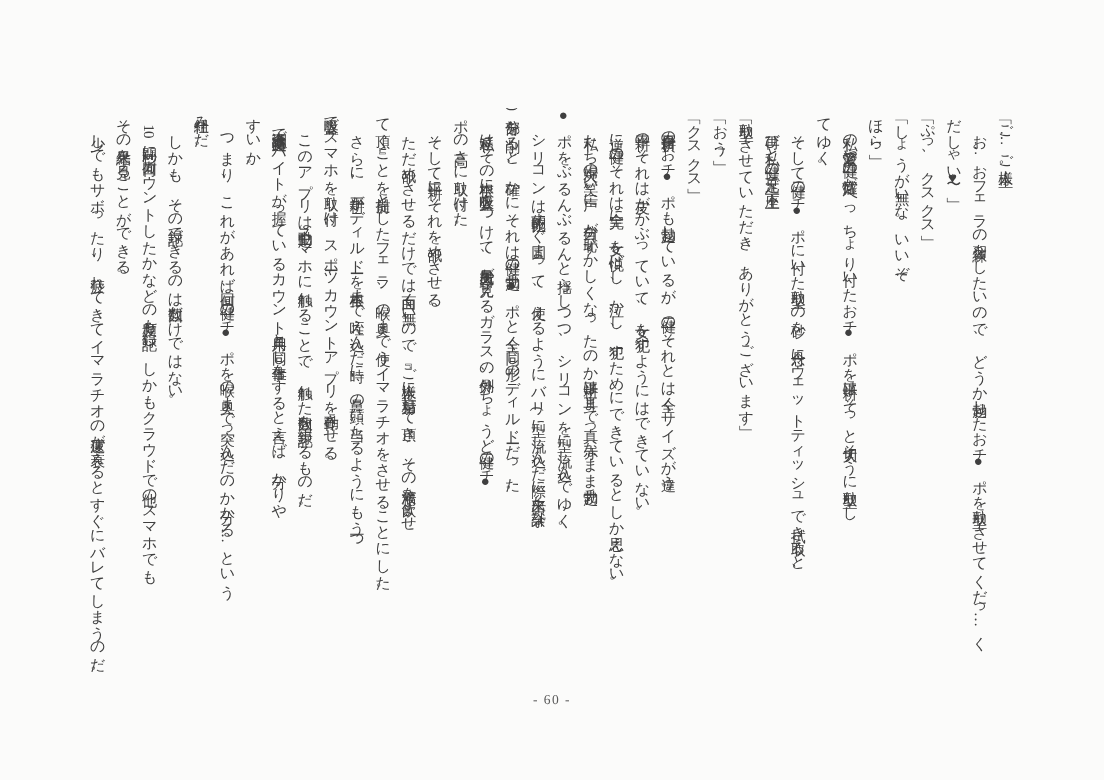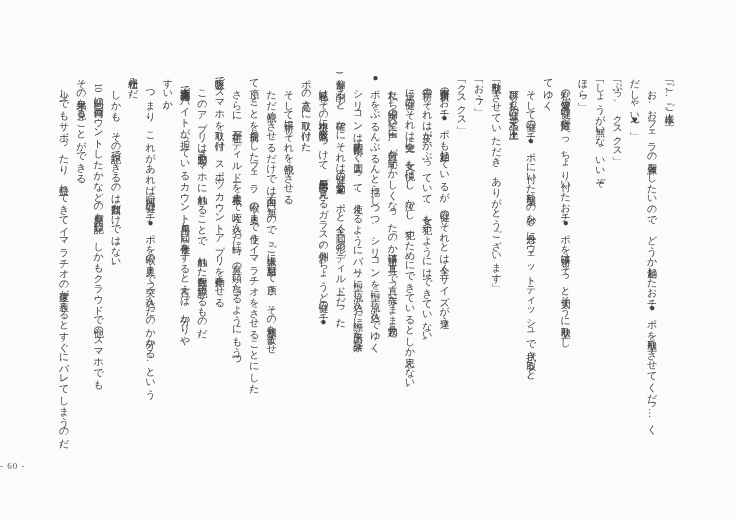--- a/index.html
+++ b/index.html
@@ -38,20 +38,21 @@
     white-space: nowrap;
   }
   .indent-none  { padding-top: 0; }
   .indent-quote { padding-top: 5px; }
   .indent-para  { padding-top: 11px; }
   .page-number {
     position: absolute;
     top: 461px;
     left: 0;
     width: 100%;
+    text-align: center;
     font-size: 9px;
     letter-spacing: 1px;
     color: #5a5a5a;
   }
 </style>
 </head>
 <body style="background: rgb(251, 251, 250);">
 
 <div class="page">
   <div class="text-block" style="color: rgb(63, 63, 63);">

